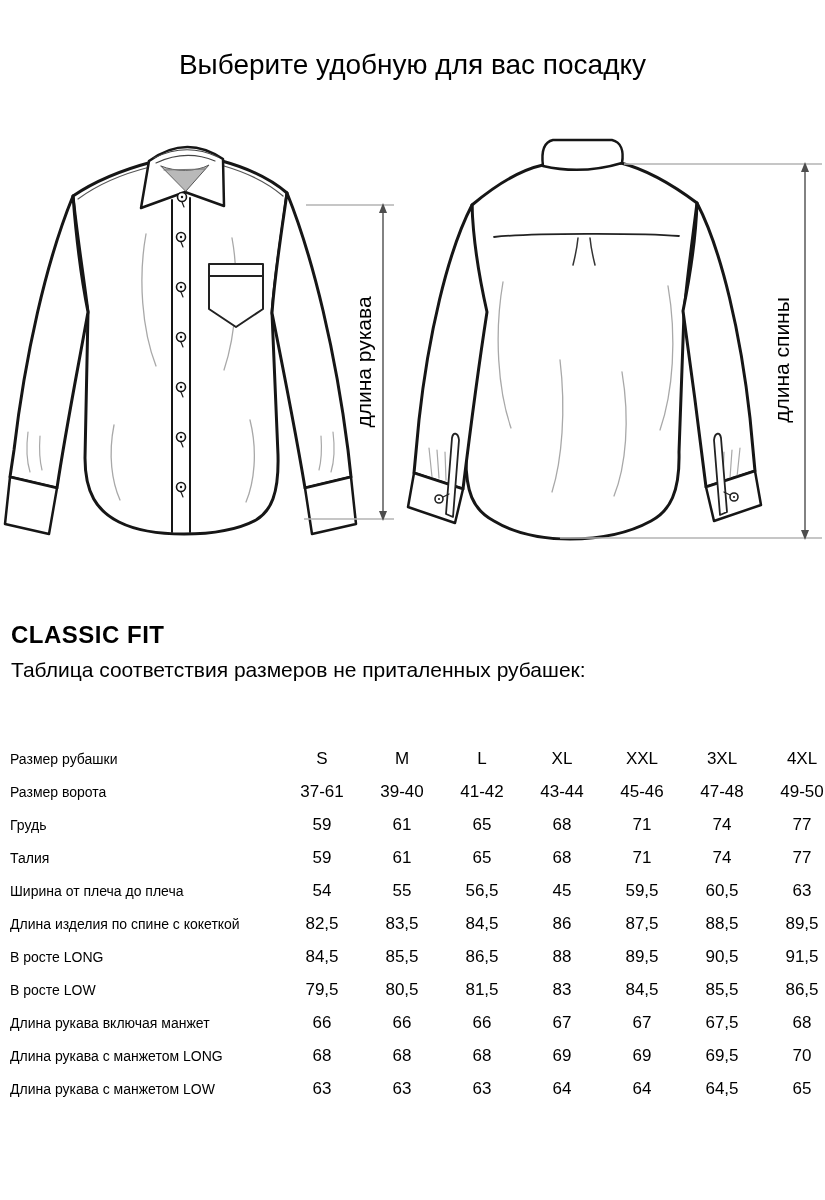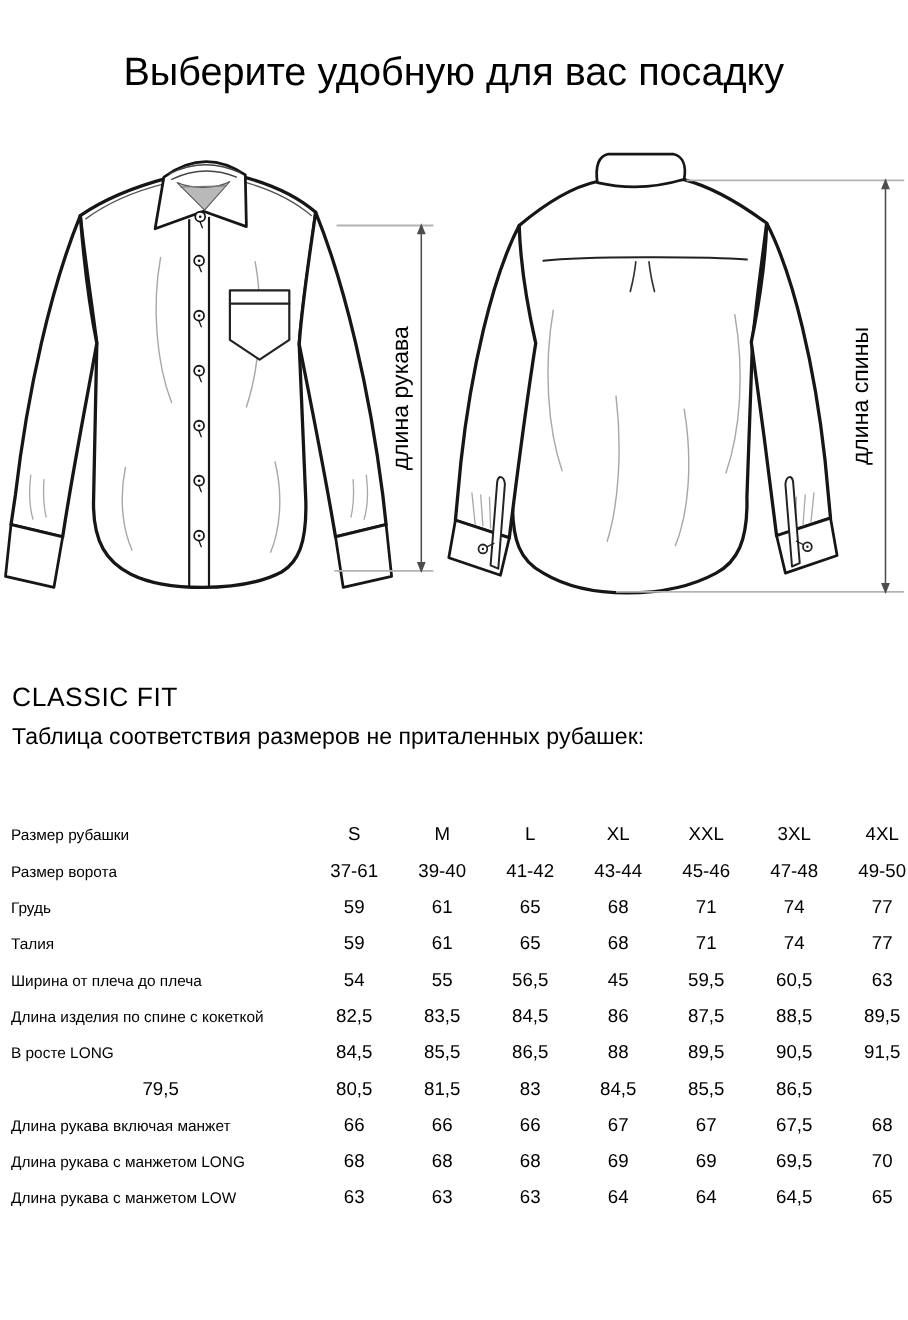--- a/index.html
+++ b/index.html
@@ -1,23 +1,23 @@
 <!DOCTYPE html>
 <html><head>
 <meta charset="utf-8">
 <style>
   html,body{margin:0;padding:0;background:#fff;}
   body{
     position:relative;width:825px;height:1200px;overflow:hidden;
     font-family:"Liberation Sans","DejaVu Sans",sans-serif;color:#000;
   }
   .title{position:absolute;top:48px;left:0;right:0;text-align:center;
-         font-size:36px;line-height:34px;}
+         font-size:28px;line-height:34px;}
   .figure{position:absolute;top:115px;left:0;width:825px;height:500px;}
-  .heading{position:absolute;top:621px;left:11px;font-size:24px;font-weight:normal;letter-spacing:.5px;}
+  .heading{position:absolute;top:621px;left:11px;font-size:24px;font-weight:bold;letter-spacing:.5px;}
   .subtitle{position:absolute;top:658px;left:11px;font-size:21px;text-align:right;}
   .size-table{position:absolute;top:742px;left:10px;width:832px;}
   .t-row{display:grid;grid-template-columns:272px repeat(7,80px);height:33px;align-items:center;}
   .t-label{font-size:14px;text-align:left;white-space:nowrap;}
   .t-cell{font-size:17px;text-align:center;white-space:nowrap;}
   svg text{font-family:"Liberation Sans","DejaVu Sans",sans-serif;}
 </style>
 </head>
 <body>
 
@@ -256,20 +256,21 @@
       <div class="t-label">В росте LONG</div>
       <div class="t-cell">84,5</div>
       <div class="t-cell">85,5</div>
       <div class="t-cell">86,5</div>
       <div class="t-cell">88</div>
       <div class="t-cell">89,5</div>
       <div class="t-cell">90,5</div>
       <div class="t-cell">91,5</div>
     </div>
     <div class="t-row">
+      <div class="t-label">В росте LOW</div>
       <div class="t-cell">79,5</div>
       <div class="t-cell">80,5</div>
       <div class="t-cell">81,5</div>
       <div class="t-cell">83</div>
       <div class="t-cell">84,5</div>
       <div class="t-cell">85,5</div>
       <div class="t-cell">86,5</div>
     </div>
     <div class="t-row">
       <div class="t-label">Длина рукава включая манжет</div>

